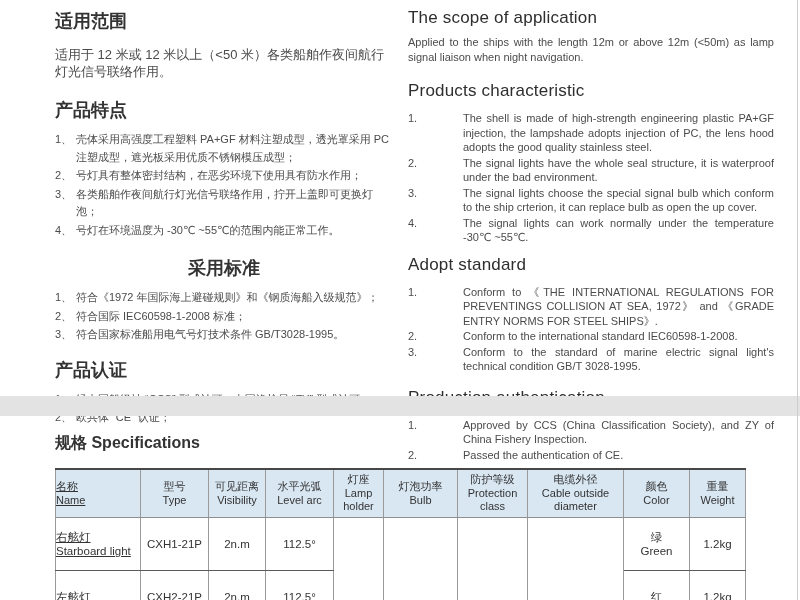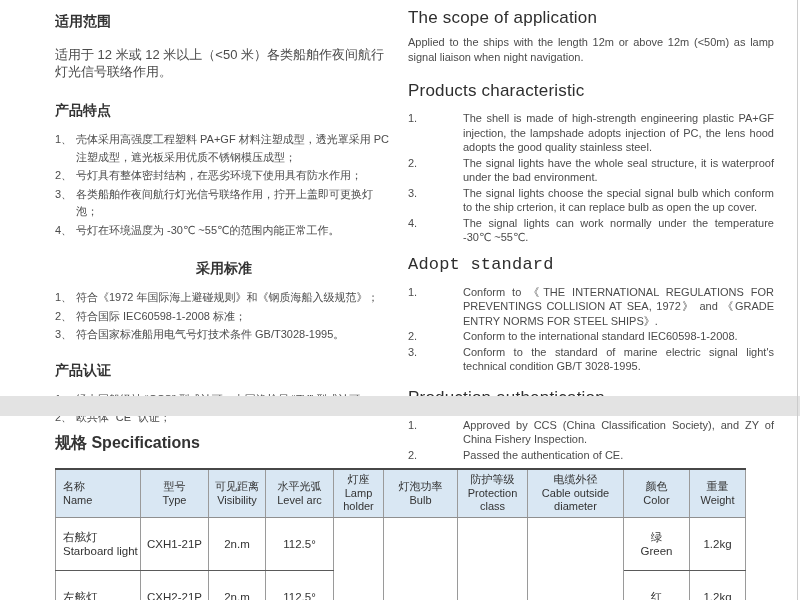--- a/index.html
+++ b/index.html
@@ -9,31 +9,31 @@
     font-family:"Liberation Sans","DejaVu Sans",sans-serif;
   }
   .page::after {
     content:""; position:absolute; right:2px; top:0; bottom:0; width:1px;
     background:#cccccc;
   }
   .col { position:absolute; top:0; }
   .col-left  { left:55px;  width:338px; padding-top:9px; }
   .col-right { left:408px; width:366px; padding-top:7px; }
 
-  .cn-h { font-size:14px; line-height:24px; font-weight:600; color:#333333; margin:0; }
+  .cn-h { font-size:18px; line-height:24px; font-weight:600; color:#333333; margin:0; }
   .en-h { font-size:17px; line-height:22px; font-weight:400; color:#2e2e2e; margin:0; letter-spacing:0.2px; }
 
   .cn-body { margin:13px 0 12px 0; font-size:13px; line-height:17px; color:#4b4b4b; }
   .en-body { margin:6px 0 12px 0; font-size:11px; line-height:15px; color:#4b4b4b; text-align:justify; }
 
   .mt-sec-cn { margin-top:18px; }
   .mt-sec-cn2 { margin-top:17px;text-align:center; }
   .mt-sec-cn3 { margin-top:14px; }
   .mt-sec-en { margin-top:15px; }
-  .mt-sec-en2 { margin-top:9px;font-family:Liberation Mono, monospace; }
+  .mt-sec-en2 { margin-top:9px; }
   .mt-sec-en3 { margin-top:13px; }
 
   .list { margin:9px 0 0 0; padding:0; list-style:none; }
   .li { display:flex; }
   .cn-list .li { font-size:11px; line-height:17.5px; color:#4b4b4b; }
   .cn-list .num { width:21px; flex:0 0 21px; }
   .en-list .li { font-size:11px; line-height:14.5px; color:#4b4b4b; }
   .en-list .num { width:15px; flex:0 0 15px; }
   .en-list .txt { text-align:justify;margin-left:40px; }
   .li + .li { margin-top:1px; }
@@ -47,21 +47,21 @@
   table.spec { border-collapse:collapse; table-layout:fixed; width:690px; border-top:2px solid #474747; }
   table.spec th, table.spec td {
     border-left:1px solid #9a9a9a; border-right:1px solid #9a9a9a;
     padding:0 2px; font-weight:400; overflow:hidden;
   }
   table.spec thead th {
     background:#d9e7f3; height:47px; font-size:11px; line-height:13.5px;
     color:#333333; text-align:center; vertical-align:middle;
     border-bottom:1px solid #8f8f8f;
   }
-  table.spec th.al, table.spec td.al { text-align:left; padding-left:7px; }
+  table.spec th.al, table.spec td.al { text-align:left; padding-left:0;text-decoration:underline; }
   table.spec tbody td {
     font-size:11.5px; line-height:14px; color:#333333;
     text-align:center; vertical-align:middle;
   }
   tr.row1 td { height:52px; border-bottom:1px solid #5a5a5a; }
   tr.row1 td.merged { border-bottom:none; }
   tr.row2 td { height:52px; border-bottom:none; }
 </style>
 </head>
 <body>

